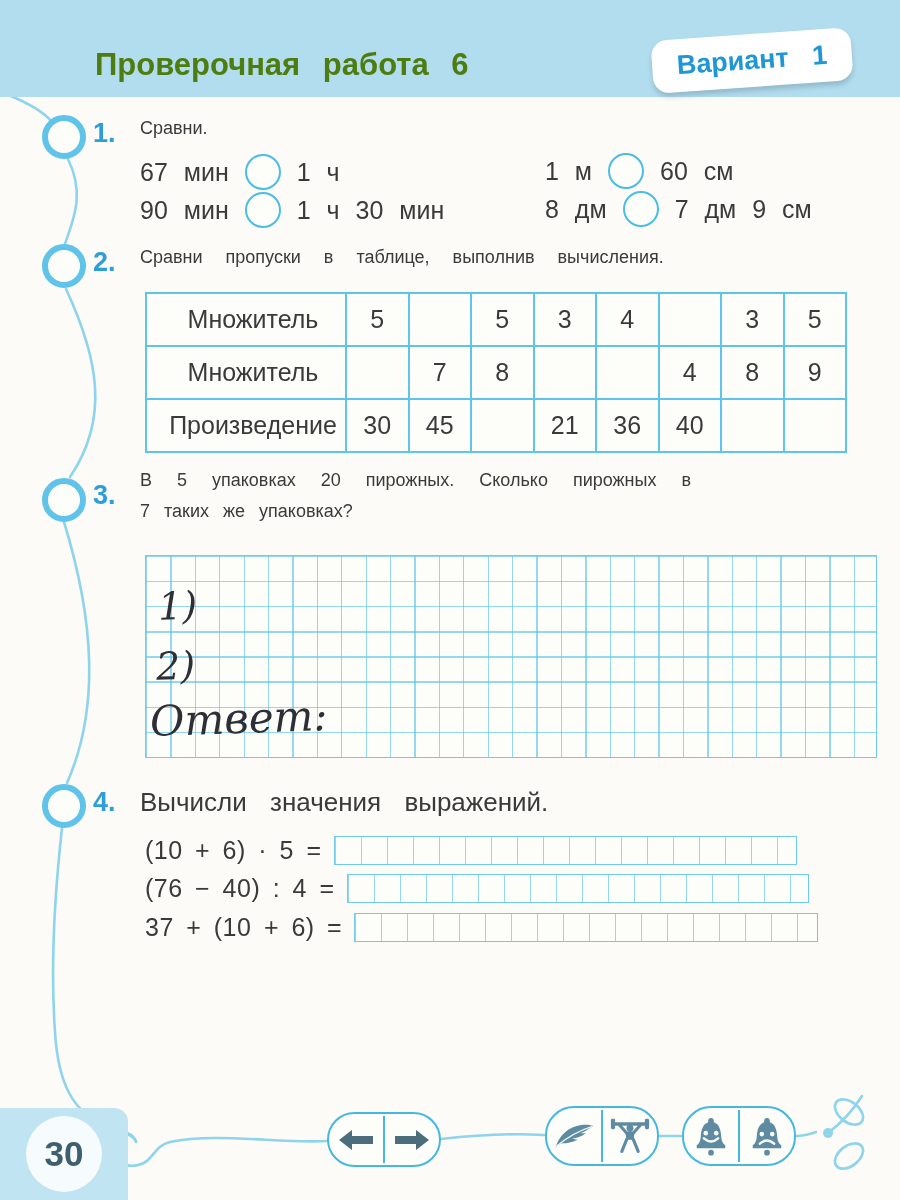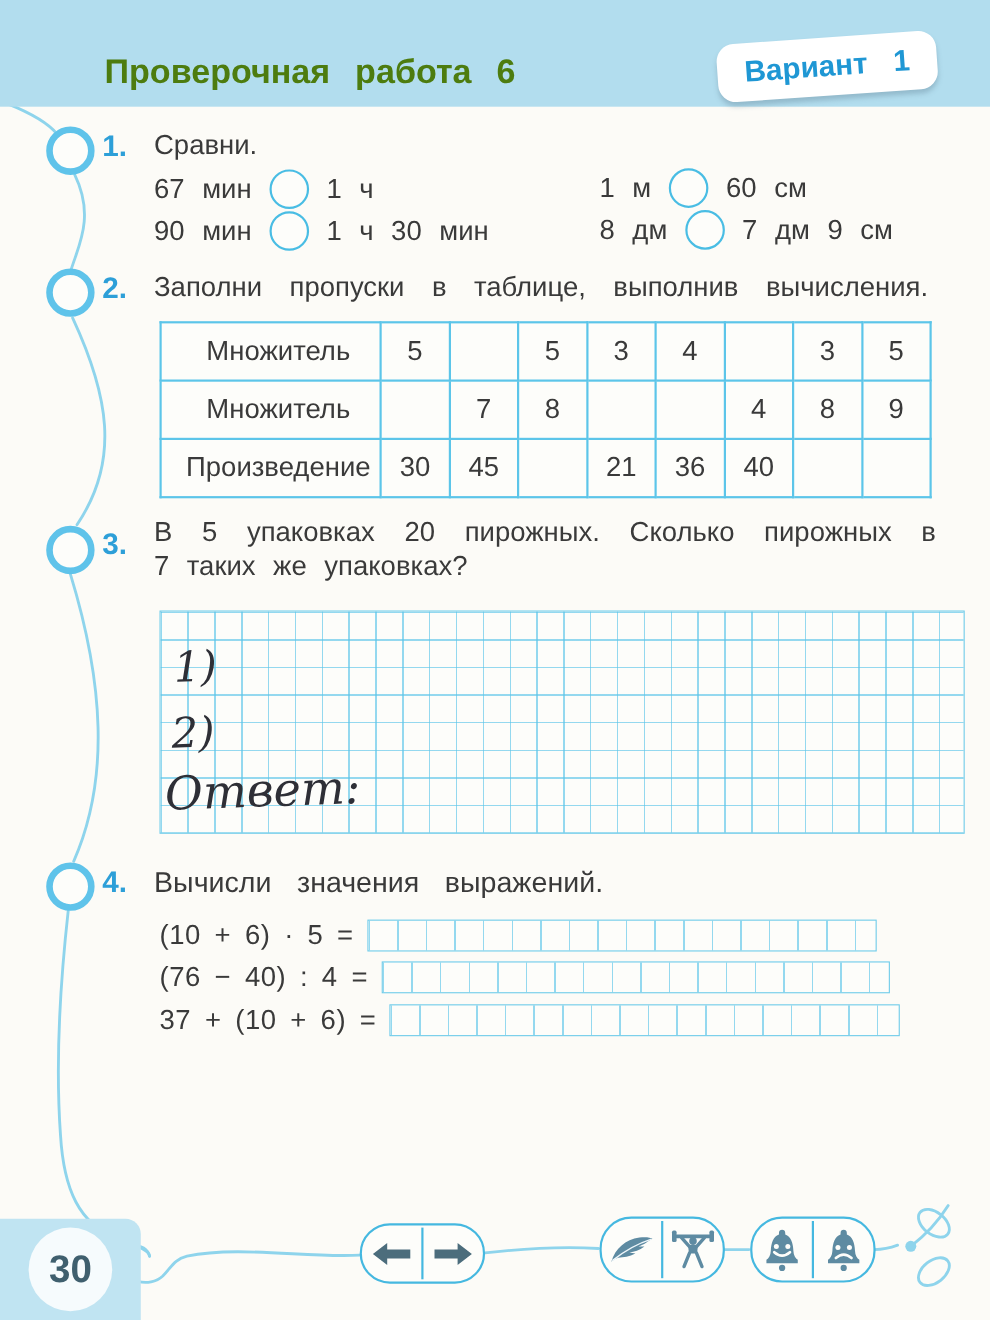--- a/index.html
+++ b/index.html
@@ -20,21 +20,21 @@
          display:flex;align-items:center;justify-content:center;}
   .badge span{font-size:27px;font-weight:bold;color:#1f97d4;word-spacing:16px;}
 
   
   svg.string{position:absolute;left:0;top:0;z-index:1;pointer-events:none;}
 
   
   .ring{position:absolute;width:44px;height:44px;border-radius:50%;
         border:6px solid #5fc3ea;background:#fdfdfa;box-sizing:border-box;z-index:2;}
   .tnum{position:absolute;font-size:27px;font-weight:bold;color:#2d9fd8;z-index:2;}
-  .prompt{position:absolute;font-size:25px;color:#3a3a3a;white-space:nowrap;z-index:2;}
+  .prompt{position:absolute;font-size:18px;color:#3a3a3a;white-space:nowrap;z-index:2;}
 
   
   .cmp{position:absolute;display:flex;align-items:center;height:40px;z-index:2;white-space:nowrap;}
   .cmp .txt{font-size:25px;word-spacing:9px;}
   .cmp .circle{width:36px;height:36px;border-radius:50%;border:2.5px solid #49bde4;
                background:#fdfdfa;box-sizing:border-box;margin:0 16px;flex:0 0 auto;}
 
   
   table.mult{position:absolute;left:145px;top:292px;width:700px;border-collapse:collapse;
              table-layout:fixed;z-index:2;background:#fdfdfa;}
@@ -123,21 +123,21 @@
   <span class="txt">60 см</span>
 </div>
 <div class="cmp" style="left:545px;top:189px;">
   <span class="txt">8 дм</span>
   <span class="circle"></span>
   <span class="txt">7 дм 9 см</span>
 </div>
 
 <div class="ring" style="left:42px;top:244px;"></div>
 <div class="tnum" style="left:93px;top:247px;">2.</div>
-<div class="prompt" style="left:140px;top:247px;word-spacing:18px;">Заполни пропуски в таблице, выполнив вычисления.</div>
+<div class="prompt" style="left:140px;top:247px;word-spacing:18px;">Сравни пропуски в таблице, выполнив вычисления.</div>
 
 <table class="mult">
   <colgroup>
       <col style="width:200px">
       <col span="8" style="width:62.5px">
     </colgroup>
   <tbody>
       <tr>
     <td class="lbl">Множитель</td>
     <td>5</td>

